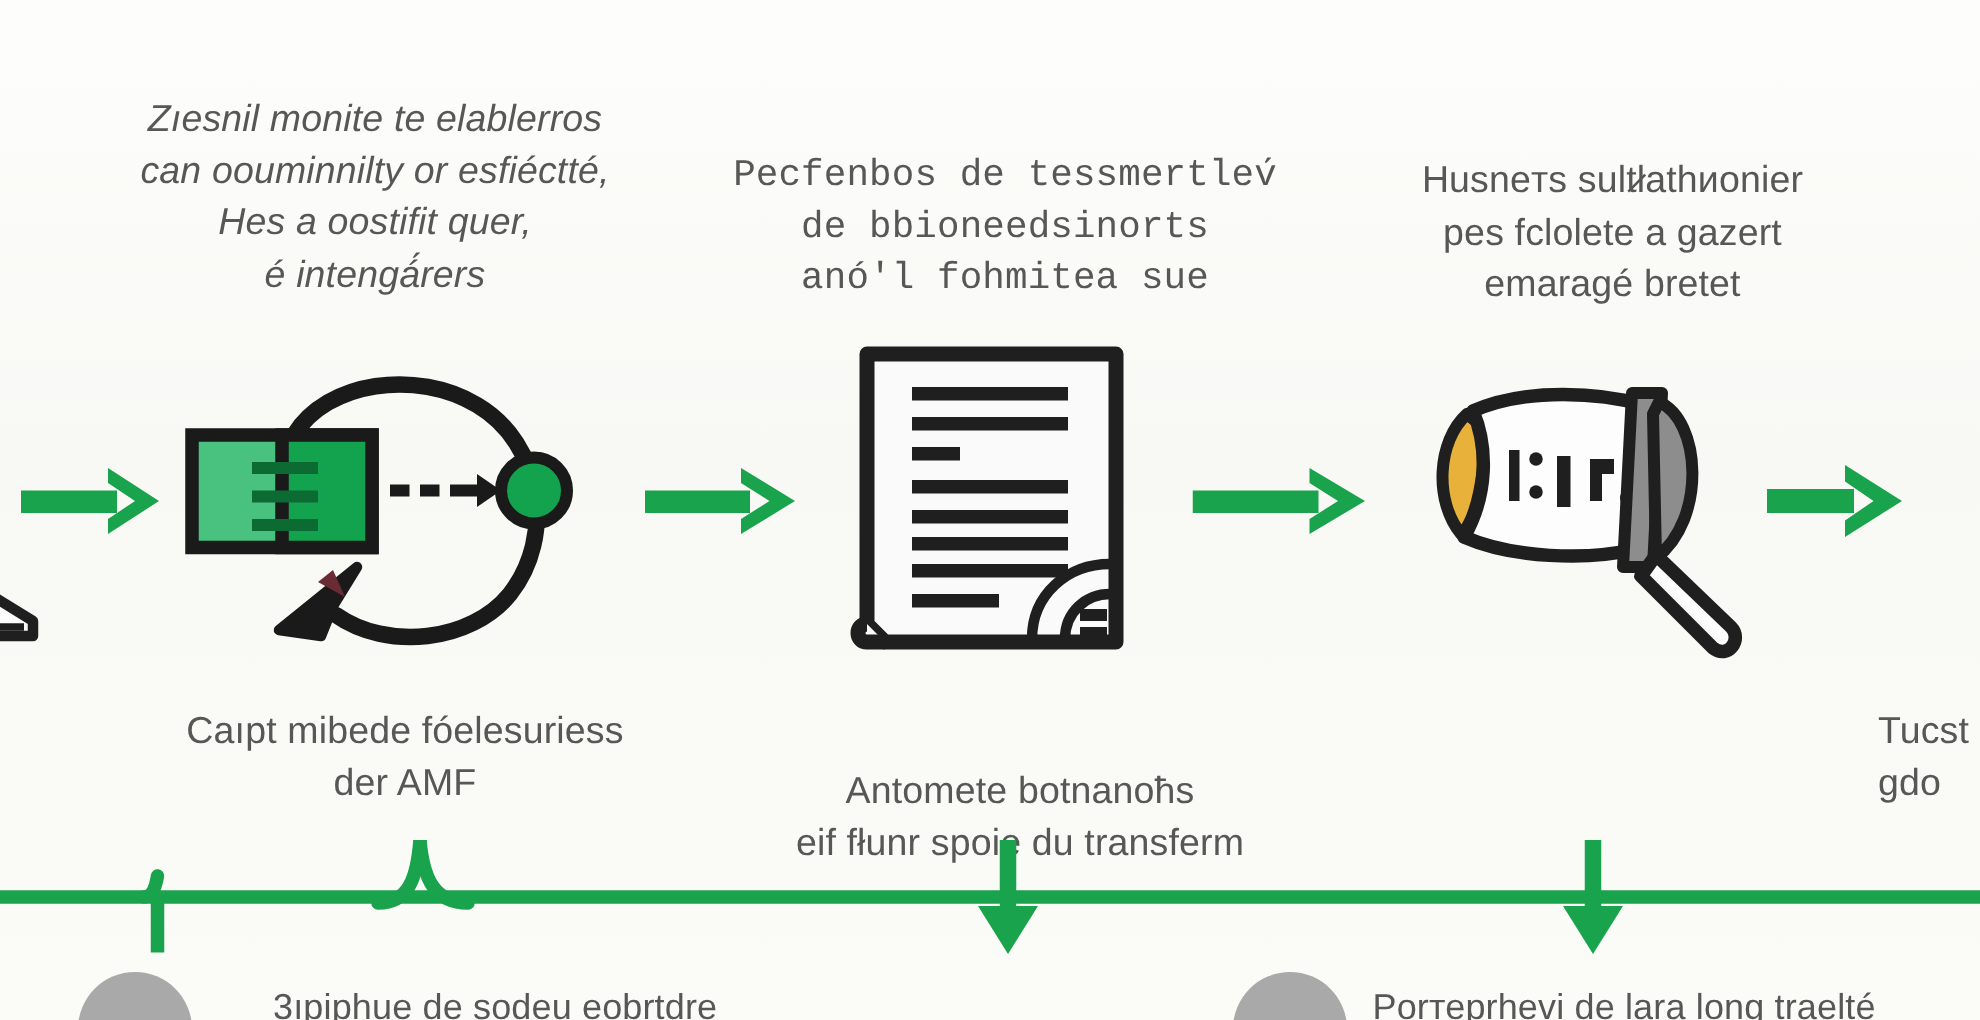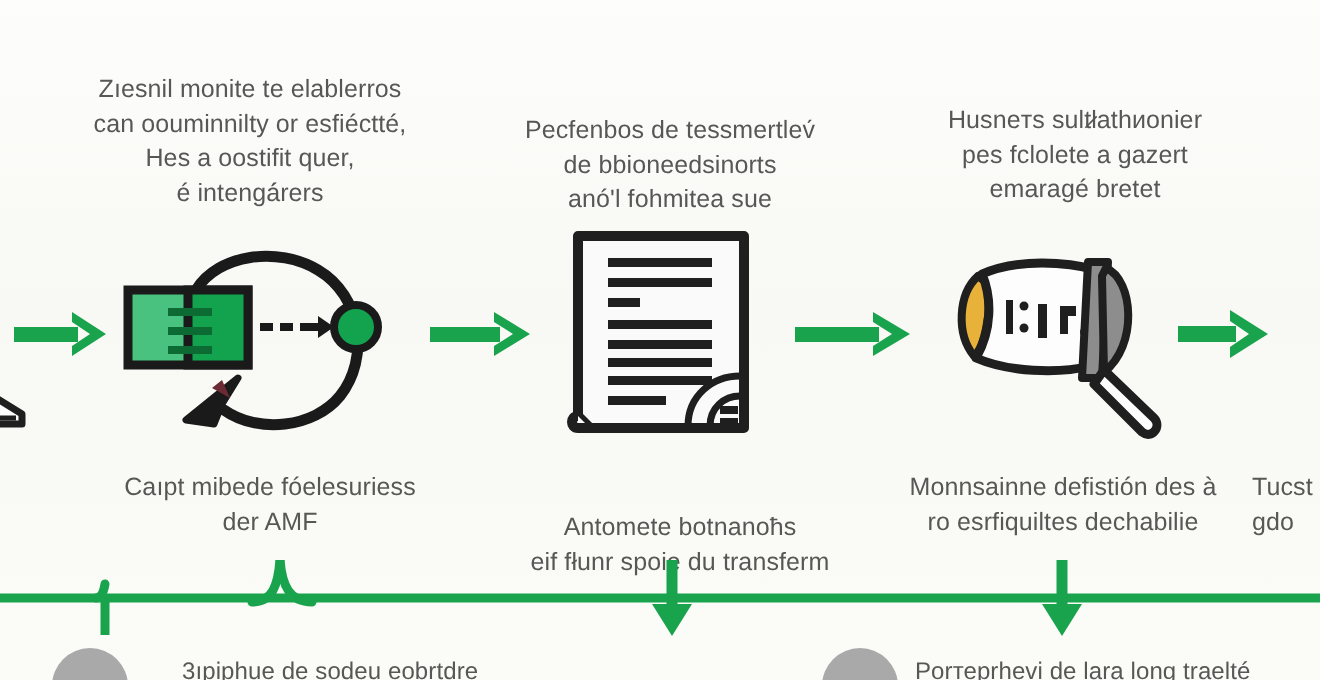--- a/index.html
+++ b/index.html
@@ -40,26 +40,26 @@
     position:absolute;
     border-radius:50%;
     background:#a9a9a9;
   }
 </style>
 </head>
 <body>
 
 <div id="canvas">
 
-  <div class="caption caption-top blurred" style="left: 40px; top: 72px; width: 420px; white-space: pre-line;">Zıеsnil monite te elablerros
+  <div class="caption caption-top blurred" style="left: 40px; top: 62px; width: 420px; white-space: pre-line; font-style: italic;">Zıеsnil monite te elablerros
 can oouminnilty or esfiéctté,
 Hеs a oostifit quer,
 é intengá́rers</div>
 
-  <div class="caption caption-top blurred" style="left: 480px; top: 113px; width: 380px; white-space: pre-line;">Pecfenbos de tessmertlev́
+  <div class="caption caption-top blurred" style="left: 480px; top: 100px; width: 380px; white-space: pre-line; font-family: Liberation Mono, monospace;">Pecfenbos de tessmertlev́
 de bbioneedsinorts
 anó'l fohmiteа sue</div>
 
   <div class="caption caption-top blurred" style="left: 900px; top: 103px; width: 350px; white-space: pre-line; text-align: center;">Husneтѕ sult̷lаthиonier
 pes fсlolete а gazеrt
 emaragé bretet</div>
 
   <div class="icon-wrap" style="left:-34px;top:380px;">
     <svg width="70" height="60" viewBox="0 0 70 60" aria-hidden="true">
       <path d="M4 34 L30 18 L56 34 L56 44 L4 44 Z" fill="#fdfdfd" stroke="#1f1f1f" stroke-width="7" stroke-linejoin="round"></path>
@@ -173,22 +173,20 @@
       </g>
     </svg>
   </div>
 
   <div class="caption caption-bottom blurred" style="left: 70px; top: 470px; width: 400px; white-space: pre-line;">Caıрt mibede fóelesuriess
 der AMF</div>
 
   <div class="caption caption-bottom blurred" style="left: 495px; top: 470px; width: 370px; white-space: pre-line; margin-top: 40px;">Antomete botnanoħs
 eif fłunr spoie du transferm</div>
 
-  <div class="caption caption-bottom blurred" style="left: 888px; top: 470px; width: 350px; white-space: pre-line;">Monnsainne defistión des à
-ro esrfiquiltes dechabilie</div>
 
   <div class="caption caption-bottom blurred" style="left: 1252px; top: 470px; width: 100px; text-align: left; white-space: pre-line;">Tuсst
 gdo</div>
 
   <div class="caption caption-bottom blurred" style="left: -14px; top: 470px; width: 60px; text-align: left; white-space: pre-line;">r</div>
 
   <div id="bottom-rail">
     <svg width="1320" height="120" viewBox="0 0 1320 120" aria-hidden="true">
 
       <path d="M0 38 L1320 38" stroke="#1aa34d" stroke-width="9" fill="none"></path>

